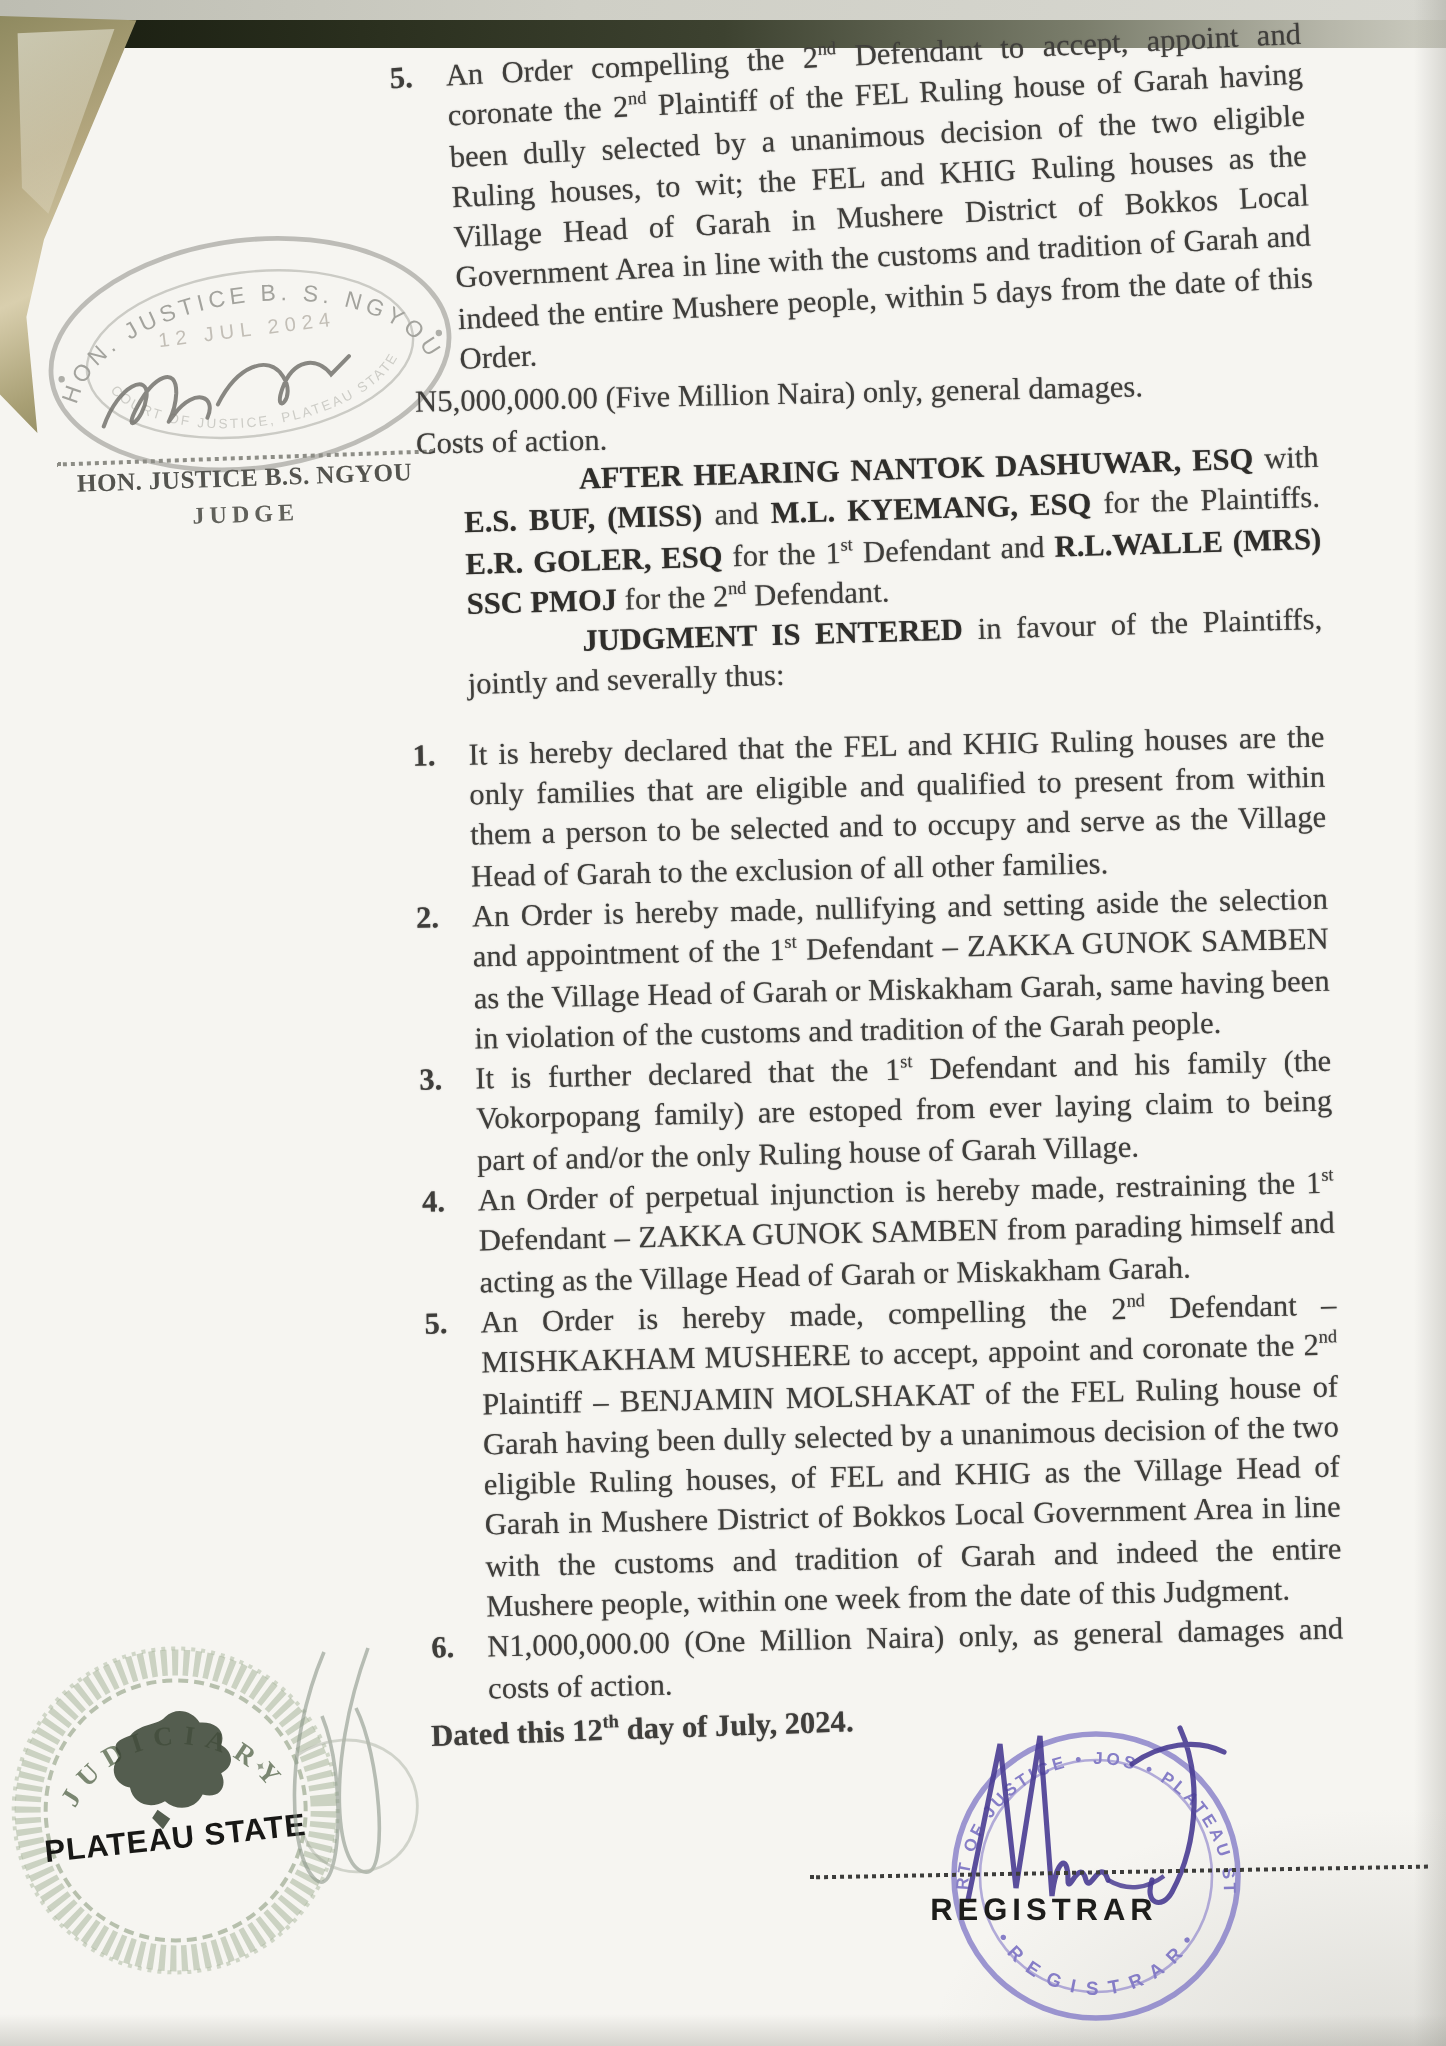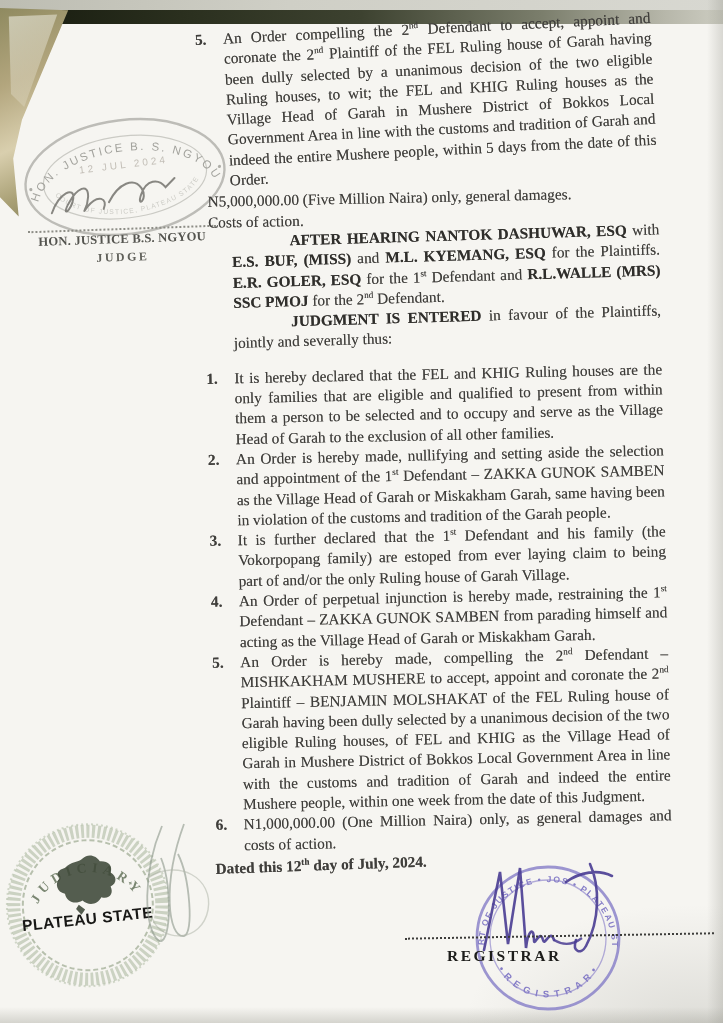--- a/index.html
+++ b/index.html
@@ -43,21 +43,21 @@
   .judge-title{font-size:12px;font-weight:bold;color:#61615b;letter-spacing:2.5px;margin-top:3px;}
 
   
   .jud-stamp{position:absolute;left:6px;top:820px;width:170px;height:175px;transform:rotate(-4deg);}
   .green-sig{position:absolute;left:128px;top:818px;width:110px;height:150px;opacity:.75;}
 
   
   .reg-stamp{position:absolute;left:470px;top:858px;width:156px;height:160px;opacity:.92;}
   .reg-sig{position:absolute;left:462px;top:850px;width:185px;height:125px;}
   .dotline2{position:absolute;left:405px;top:935px;width:309px;border-top:2.6px dotted #3c3c3a;transform:rotate(-1deg);}
-  .reg-label{position:absolute;left:447px;top:947px;width:150px;font-size:15.5px;font-weight:bold;letter-spacing:2.5px;color:#1d1d1b;font-family:Liberation Serif, serif;}
+  .reg-label{position:absolute;left:447px;top:947px;width:150px;text-align:center;font-size:15.5px;font-weight:bold;letter-spacing:2.5px;color:#1d1d1b;font-family:Liberation Sans, sans-serif;}
 </style>
 </head>
 <body>
 
 <div class="page">
 
   <div class="top-lightbar"></div>
   <div class="top-darkstrip"></div>
   <div class="corner-fold"></div>
   <div class="corner-fold-hl"></div>

